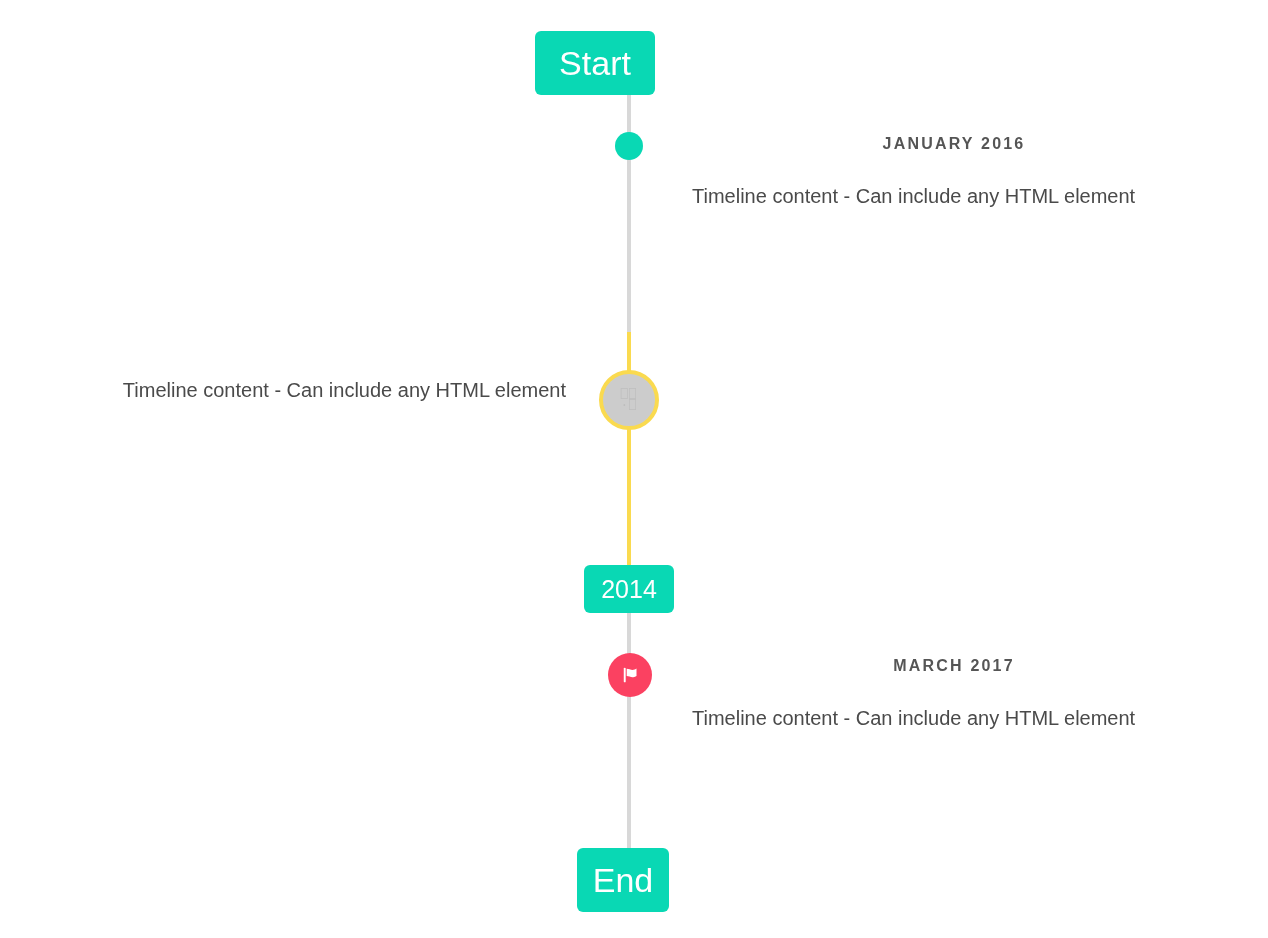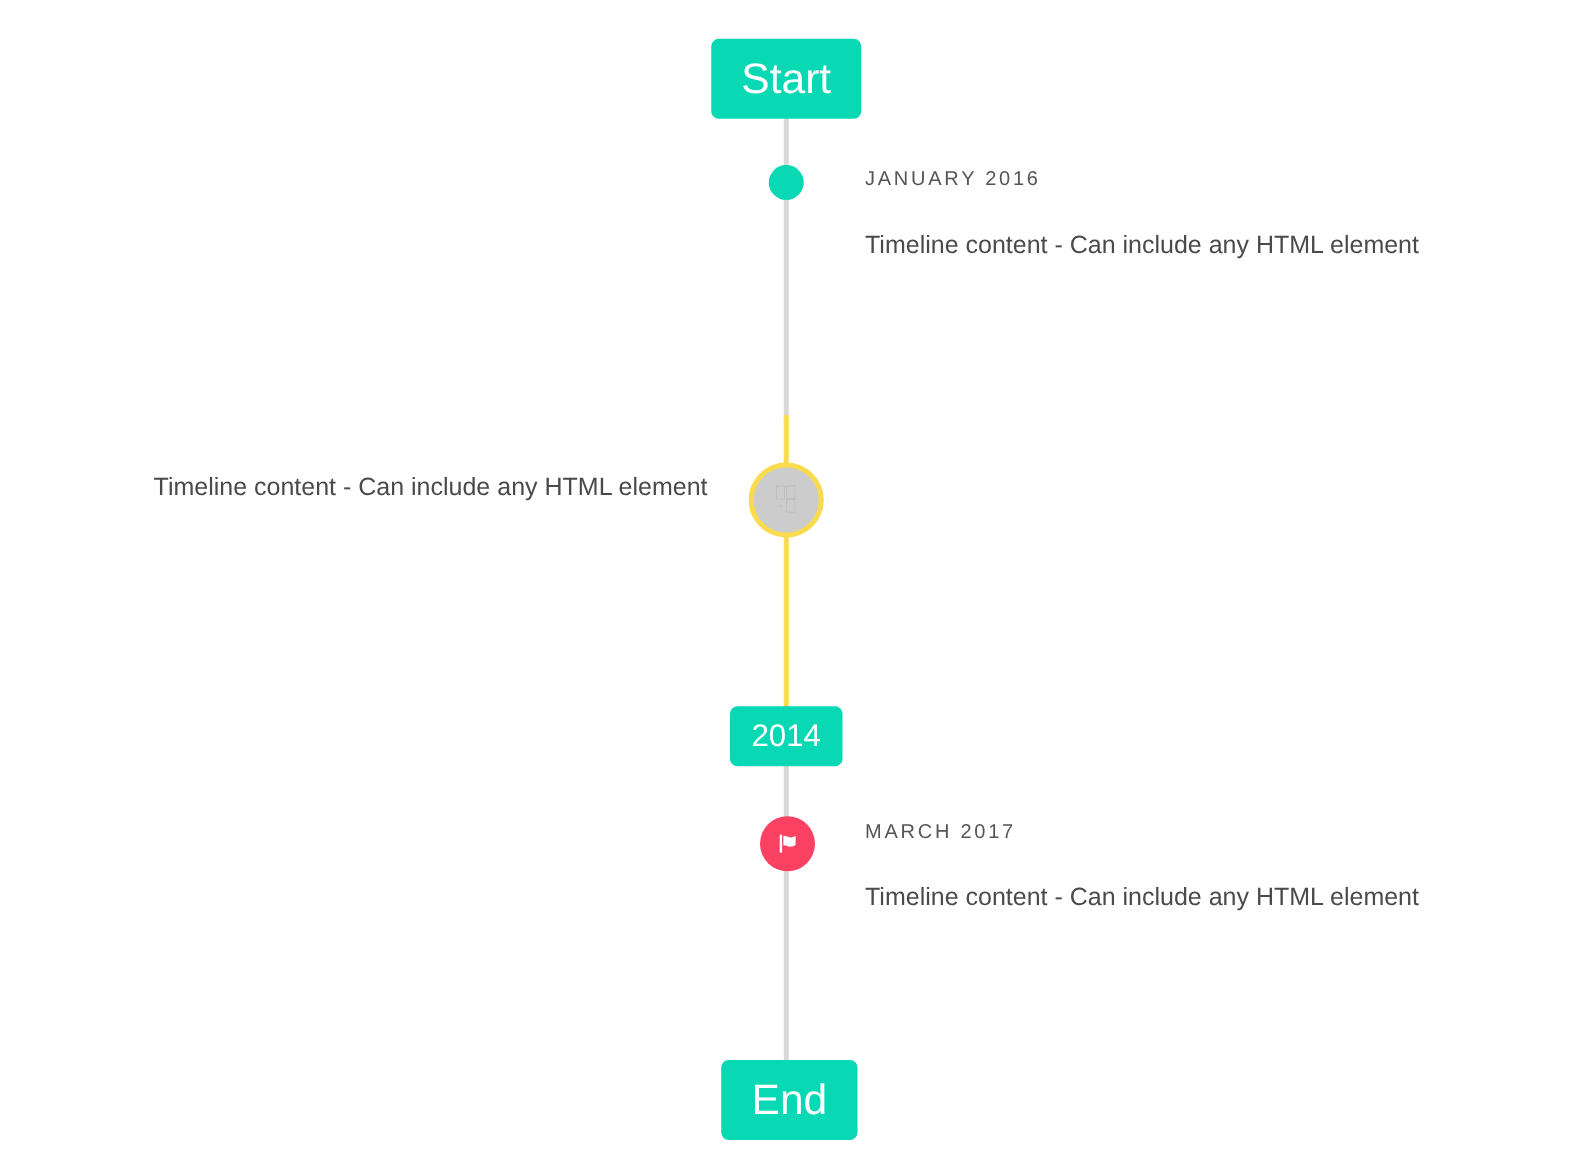--- a/index.html
+++ b/index.html
@@ -39,32 +39,32 @@
     color: #ffffff;
     border-radius: 6px;
     display: flex;
     align-items: center;
     justify-content: center;
     box-sizing: border-box;
     white-space: nowrap;
     z-index: 5;
   }
   .cap-start {
-    left: 569px; top: 31px;
+    left: 535px; top: 31px;
     width: 120px; height: 64px;
     font-size: 34px;
   }
   .cap-mid {
     left: 584px; top: 565px;
     width: 90px; height: 48px;
     font-size: 25px;
   }
   .cap-end {
     left: 577px; top: 848px;
-    width: 109px; height: 64px;
+    width: 92px; height: 64px;
     font-size: 34px;
   }
 
   
   .marker {
     position: absolute;
     border-radius: 50%;
     box-sizing: border-box;
     display: flex;
     align-items: center;
@@ -101,26 +101,27 @@
   
   .entry {
     position: absolute;
     width: 524px;
   }
   .entry-right { left: 692px; }
   .entry-left  { left: 42px; text-align: right; }
 
   .entry-date {
     font-size: 16px;
-    font-weight: normal;
+    font-weight: bold;
     color: #555555;
     letter-spacing: 2.2px;
     text-transform: uppercase;
     margin: 0 0 18px 0;
     line-height: 20px;
+    text-align: center;
   }
   .entry-body {
     font-size: 20px;
     color: #4a4a4a;
     line-height: 48px;
     margin: 0;
     font-weight: 400;
   }
 
   .e-jan { top: 134px; }

